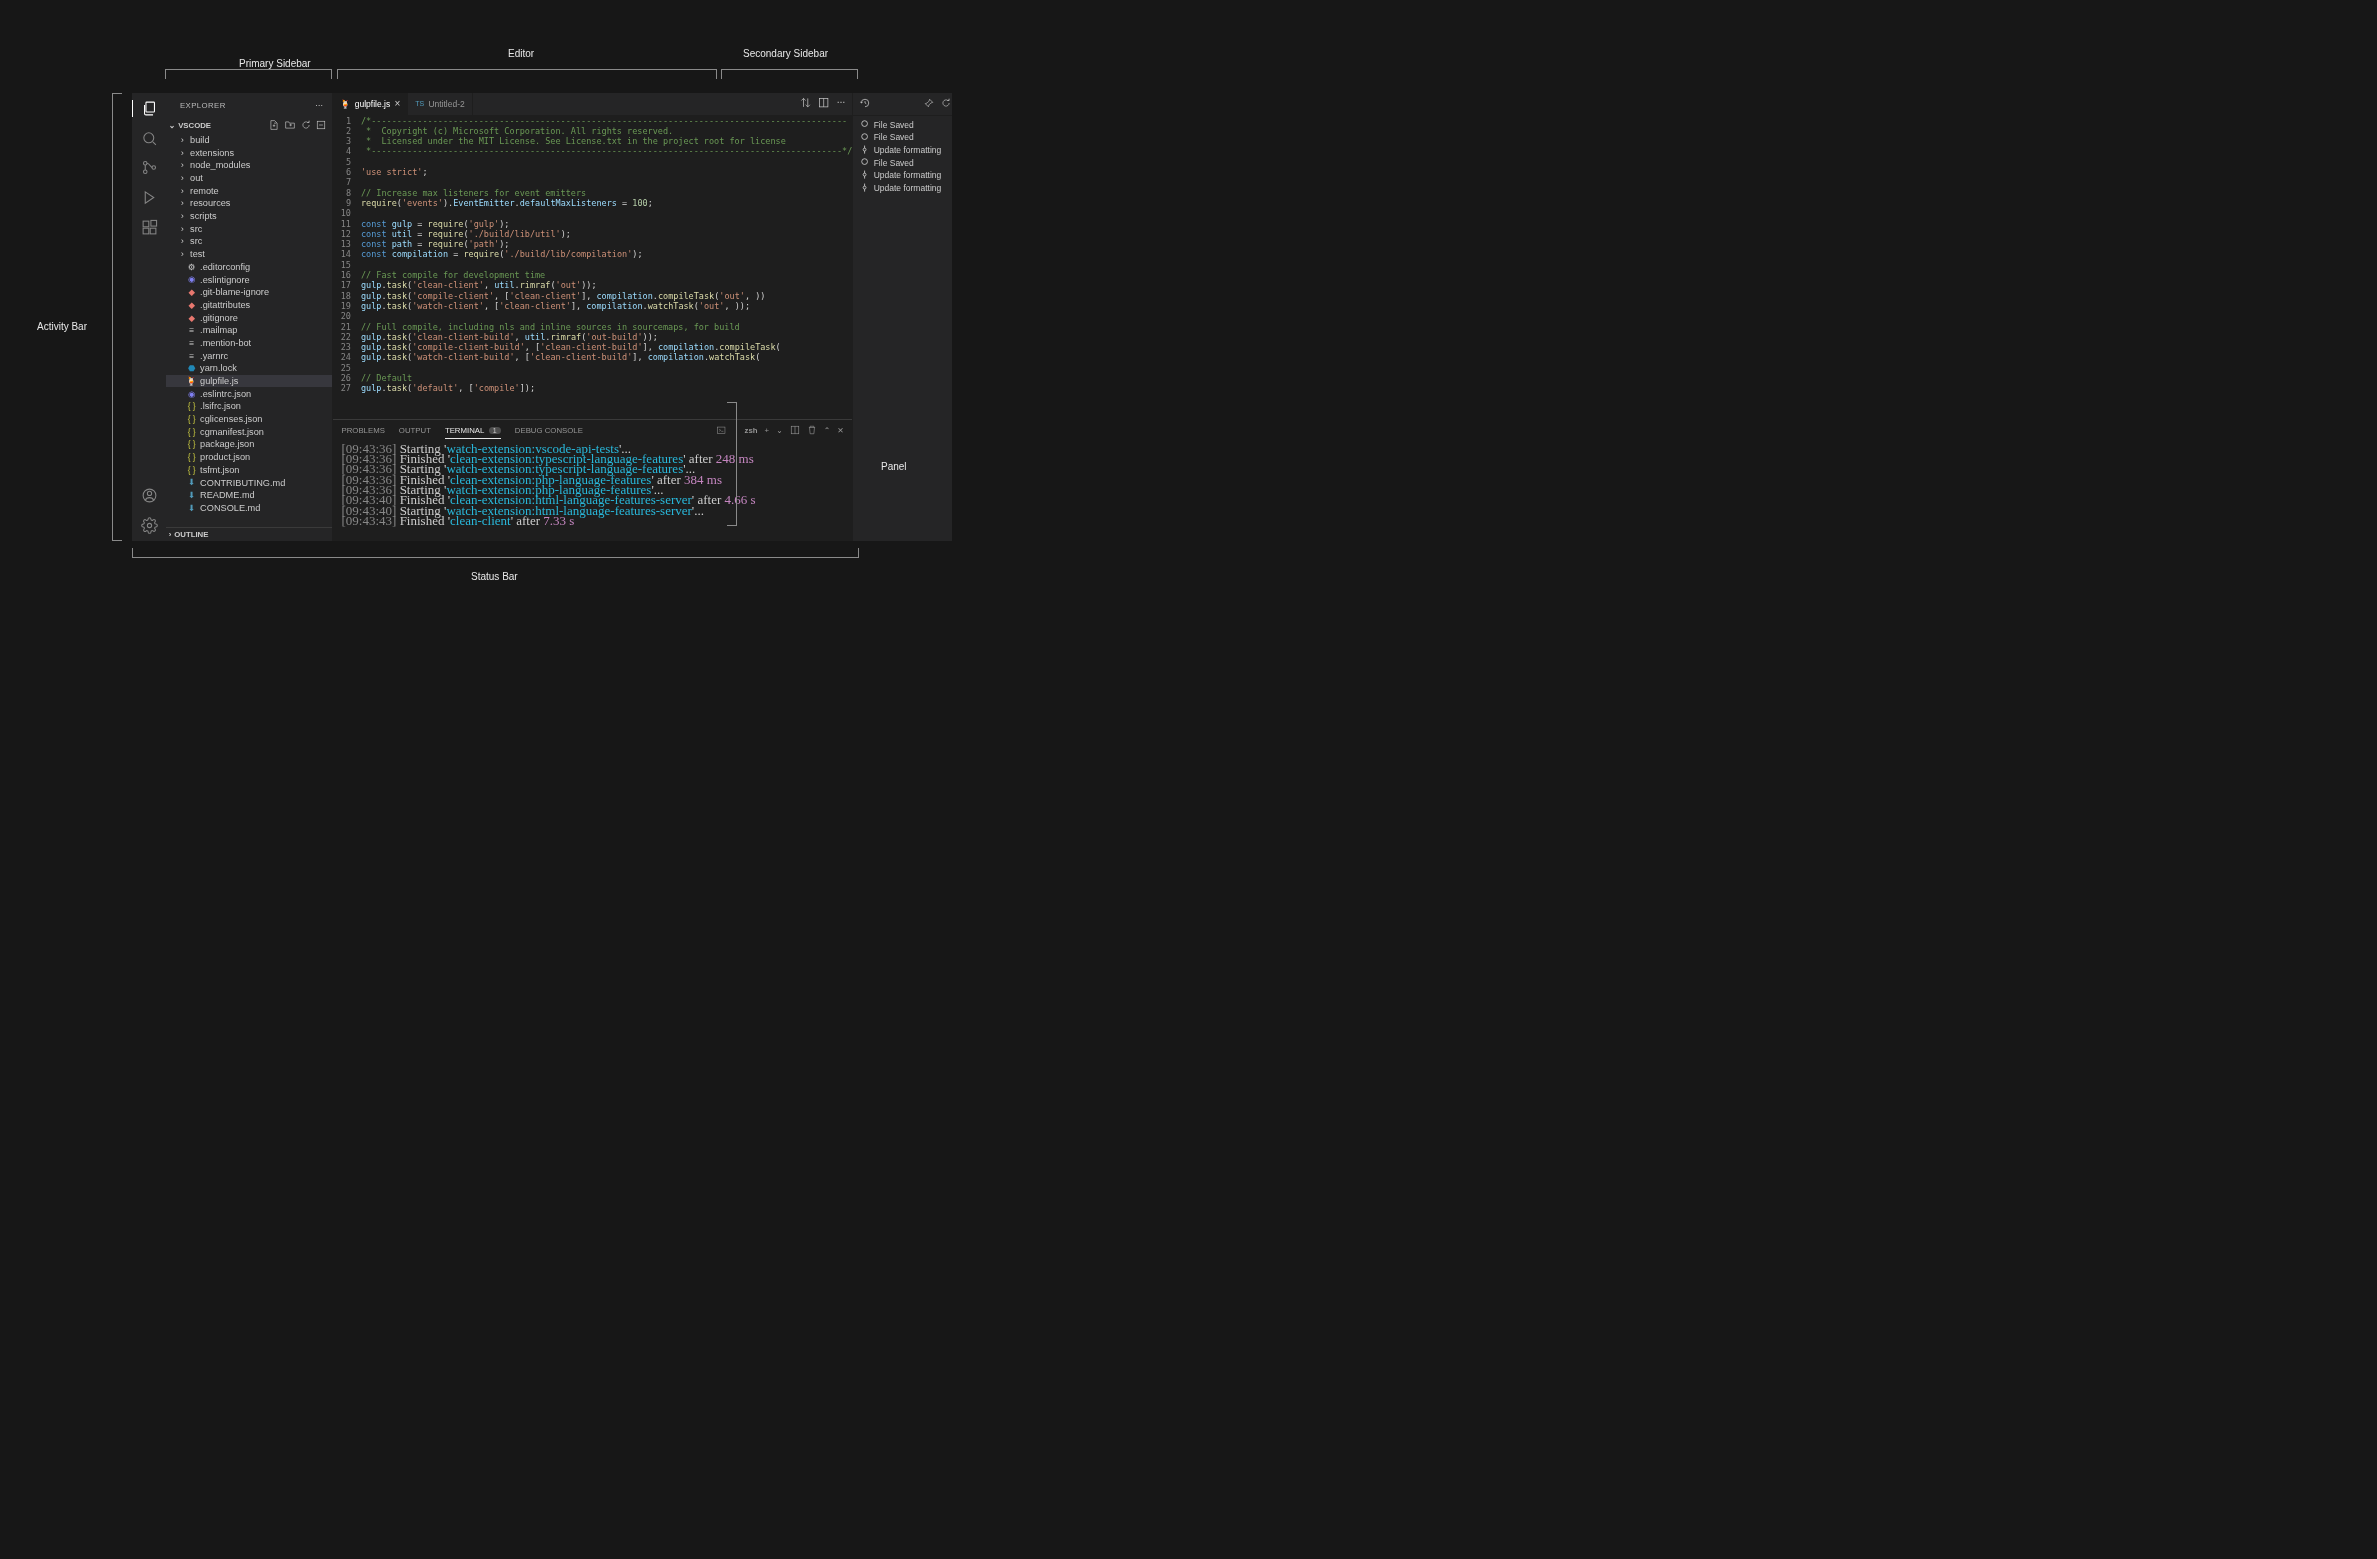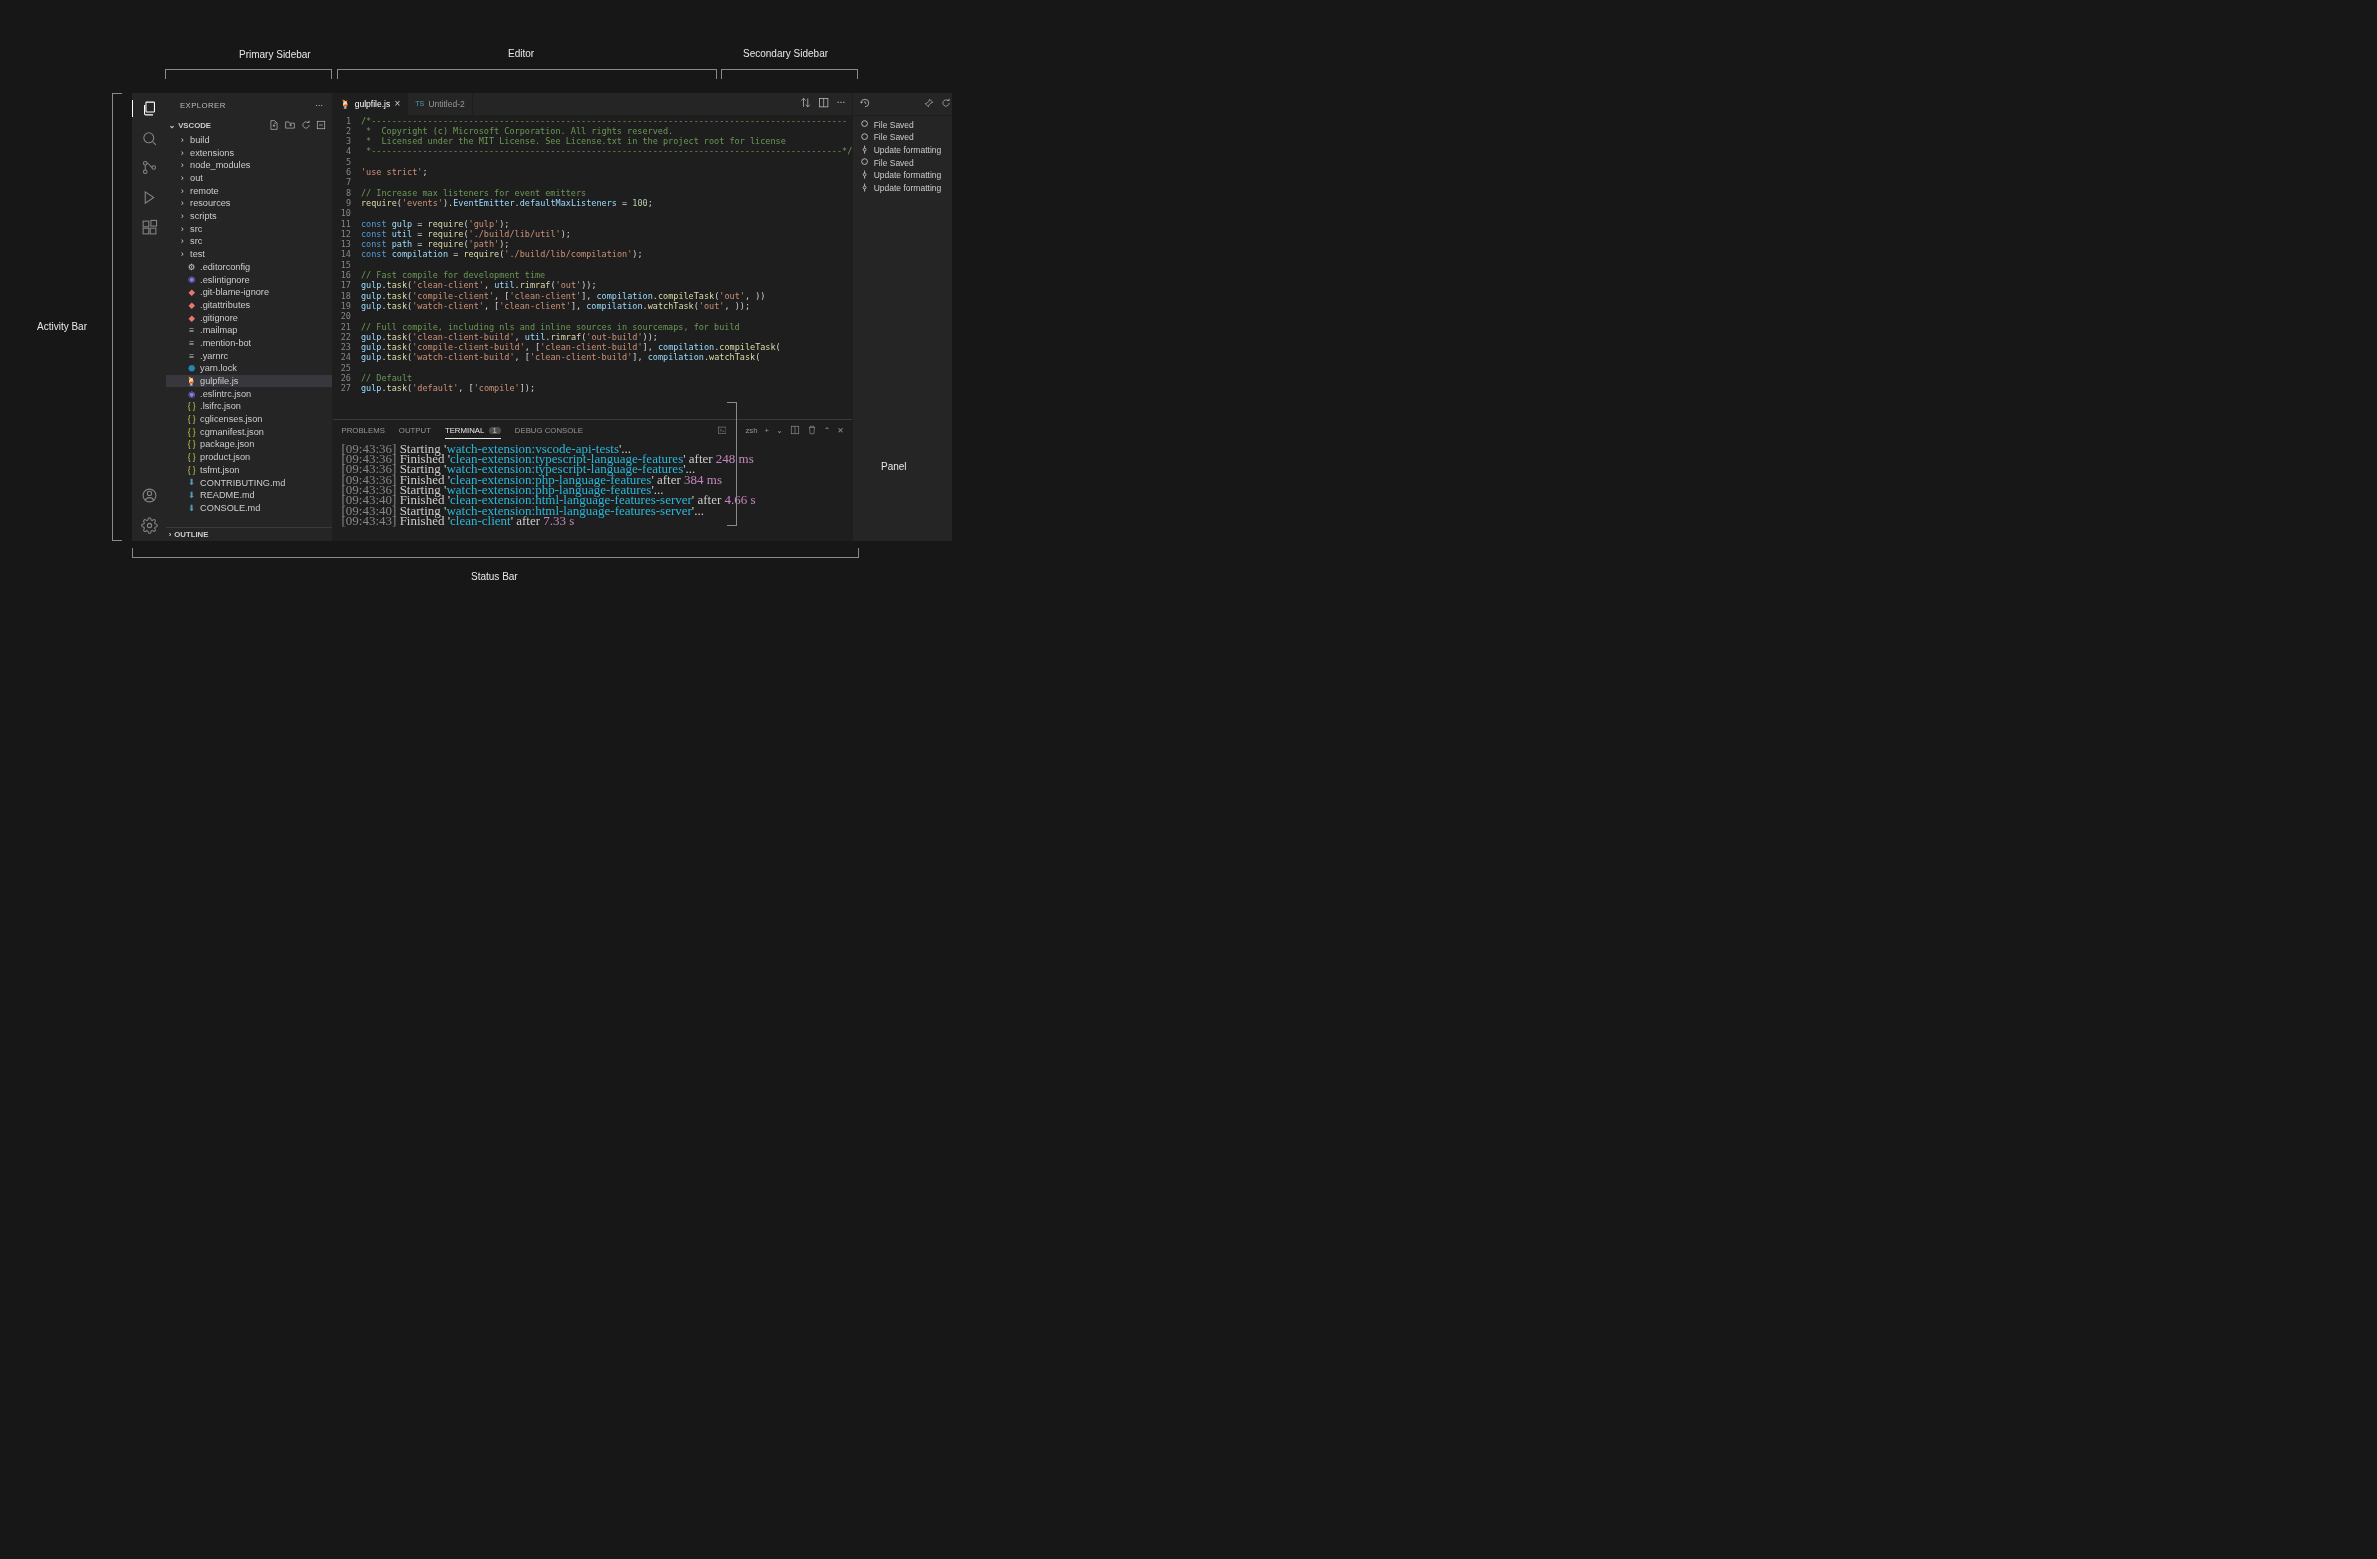--- a/index.html
+++ b/index.html
@@ -192,36 +192,36 @@
   height: 14px;
   background: #007acc;
   display: flex;
   align-items: center;
   justify-content: space-between;
   padding: 0 7px;
   font-size: 8.1px;
   color: #fff;
 }
 .status-left, .status-right { display: flex; gap: 8.5px; align-items: center; }
-.status-item { display: flex; align-items: center; gap: 19px; cursor: pointer; }
+.status-item { display: flex; align-items: center; gap: 19px; cursor: pointer; font-weight: bold; }
 .status-item svg { width: 8.5px; height: 8.5px; }
 .fi-json { color: #cbcb41; }
 .fi-md { color: #519aba; }
 .fi-gulp { color: #cc3e44; }
 .fi-eslint { color: #8080f2; }
 .fi-yarn { color: #2188b6; }
 .fi-git { color: #e8786f; }
 </style>
 </head>
 <body>
 
 <div class="dots"></div>
 
 <div class="annotation" style="left:37px; top:321px;">Activity Bar</div>
-<div class="annotation" style="left:207px; top:49px;padding-left:32px;">Primary Sidebar</div>
+<div class="annotation" style="left:207px; top:58px;padding-left:32px;">Primary Sidebar</div>
 <div class="annotation" style="left:508px; top:48px;">Editor</div>
 <div class="annotation" style="left:743px; top:48px;">Secondary Sidebar</div>
 <div class="annotation" style="left:881px; top:461px;">Panel</div>
 <div class="annotation" style="left:471px; top:571px;">Status Bar</div>
 
 <div class="bracket" style="left:165px; top:69px; width:167px; height:10px; border-bottom:0;"></div>
 <div class="bracket" style="left:337px; top:69px; width:380px; height:10px; border-bottom:0;"></div>
 <div class="bracket" style="left:721px; top:69px; width:137px; height:10px; border-bottom:0;"></div>
 
 <div class="bracket" style="left:112px; top:93px; width:10px; height:448px; border-right:0;"></div>

